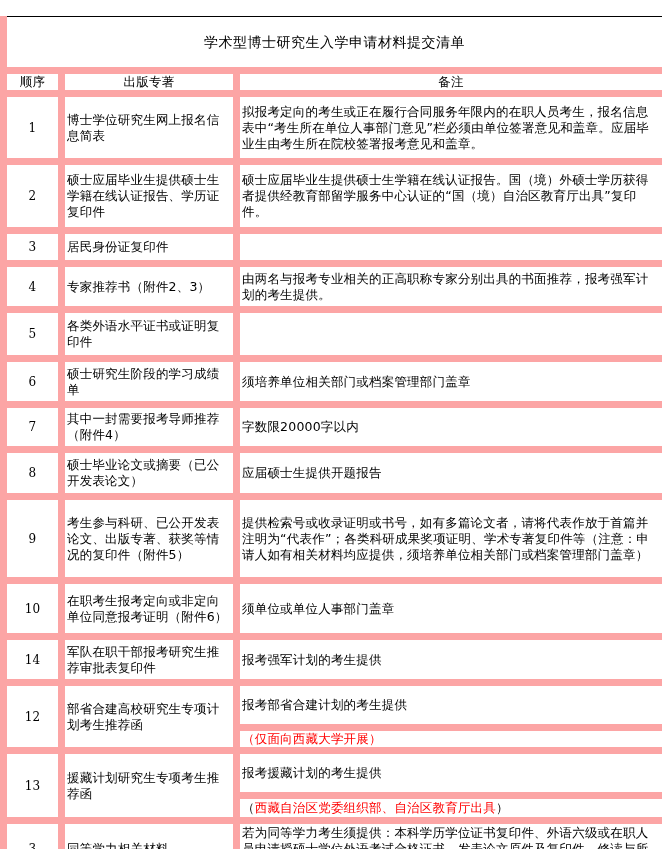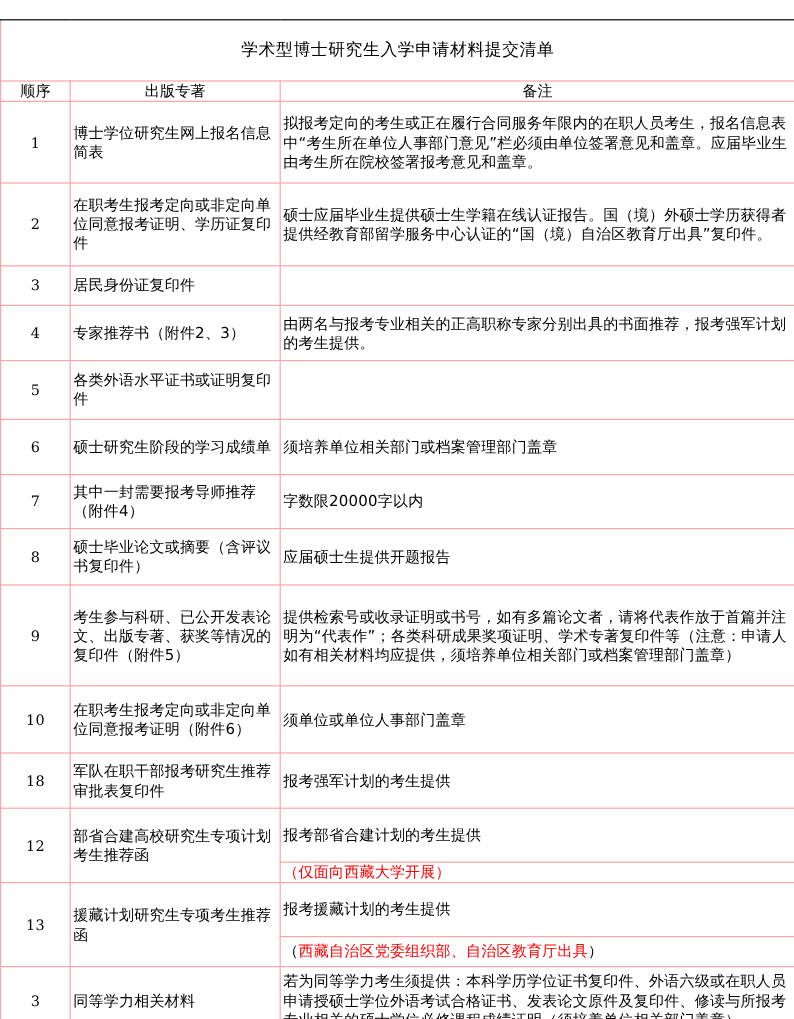--- a/index.html
+++ b/index.html
@@ -1,19 +1,19 @@
 <!DOCTYPE html>
 <html><head>
 <meta charset="utf-8">
 <style>
   html, body { margin: 0; padding: 0; background: #ffffff; }
   body { width: 662px; height: 849px; overflow: hidden; font-family: "DejaVu Sans", "Liberation Sans", sans-serif; color: #000; }
   .sheet { position: absolute; left: 0; top: 16px; width: 662px; height: 849px; }
   table { border-collapse: collapse; table-layout: fixed; width: 662px; }
-  td { border: 1px solid #fca5a5; padding: 0 2px; font-size: 12.5px; line-height: 16px; vertical-align: middle; word-break: break-all; letter-spacing: 0.2px; }
+  td { border: 7px solid #fca5a5; padding: 0 2px; font-size: 12.5px; line-height: 16px; vertical-align: middle; word-break: break-all; letter-spacing: 0.2px; }
   td.title { height: 50px; text-align: center; font-size: 14px; letter-spacing: 0.5px; border-top: 1px solid #000; }
   td.hdr { text-align: center; height: 16px; }
   td.num { text-align: center; font-family: "DejaVu Serif", "Liberation Serif", serif; font-size: 12px; }
   td.left { text-align: left; }
   .red { color: #ff0000; }
   .sub { height: 16px; }
 </style>
 </head>
 <body>
 
@@ -34,21 +34,21 @@
     <td class="hdr">备注</td>
   </tr>
 
   <tr style="height:68px">
     <td class="num">1</td>
     <td class="left">博士学位研究生网上报名信息简表</td>
     <td class="left">拟报考定向的考生或正在履行合同服务年限内的在职人员考生，报名信息表中“考生所在单位人事部门意见”栏必须由单位签署意见和盖章。应届毕业生由考生所在院校签署报考意见和盖章。</td>
   </tr>
   <tr style="height:69px">
     <td class="num">2</td>
-    <td class="left">在职考生报考定向或非定向单位同意报考证明、学历证复印件</td>
+    <td class="left">硕士应届毕业生提供硕士生学籍在线认证报告、学历证复印件</td>
     <td class="left">硕士应届毕业生提供硕士生学籍在线认证报告。国（境）外硕士学历获得者提供经教育部留学服务中心认证的“国（境）自治区教育厅出具”复印件。</td>
   </tr>
   <tr style="height:33px">
     <td class="num">3</td>
     <td class="left">居民身份证复印件</td>
     <td class="left"></td>
   </tr>
   <tr style="height:46px">
     <td class="num">4</td>
     <td class="left">专家推荐书（附件2、3）</td>
@@ -64,35 +64,35 @@
     <td class="left">硕士研究生阶段的学习成绩单</td>
     <td class="left">须培养单位相关部门或档案管理部门盖章</td>
   </tr>
   <tr style="height:45px">
     <td class="num">7</td>
     <td class="left">其中一封需要报考导师推荐（附件4）</td>
     <td class="left">字数限20000字以内</td>
   </tr>
   <tr style="height:47px">
     <td class="num">8</td>
-    <td class="left">硕士毕业论文或摘要（含评议书复印件）</td>
+    <td class="left">硕士毕业论文或摘要（已公开发表论文）</td>
     <td class="left">应届硕士生提供开题报告</td>
   </tr>
   <tr style="height:84px">
     <td class="num">9</td>
     <td class="left">考生参与科研、已公开发表论文、出版专著、获奖等情况的复印件（附件5）</td>
     <td class="left">提供检索号或收录证明或书号，如有多篇论文者，请将代表作放于首篇并注明为“代表作”；各类科研成果奖项证明、学术专著复印件等（注意：申请人如有相关材料均应提供，须培养单位相关部门或档案管理部门盖章）</td>
   </tr>
   <tr style="height:56px">
     <td class="num">10</td>
     <td class="left">在职考生报考定向或非定向单位同意报考证明（附件6）</td>
     <td class="left">须单位或单位人事部门盖章</td>
   </tr>
   <tr style="height:46px">
-    <td class="num">18</td>
+    <td class="num">14</td>
     <td class="left">军队在职干部报考研究生推荐审批表复印件</td>
     <td class="left">报考强军计划的考生提供</td>
   </tr>
 
   <tr style="height:45px">
     <td class="num" rowspan="2">12</td>
     <td class="left" rowspan="2">部省合建高校研究生专项计划考生推荐函</td>
     <td class="left">报考部省合建计划的考生提供</td>
   </tr>
   <tr style="height:17px">

